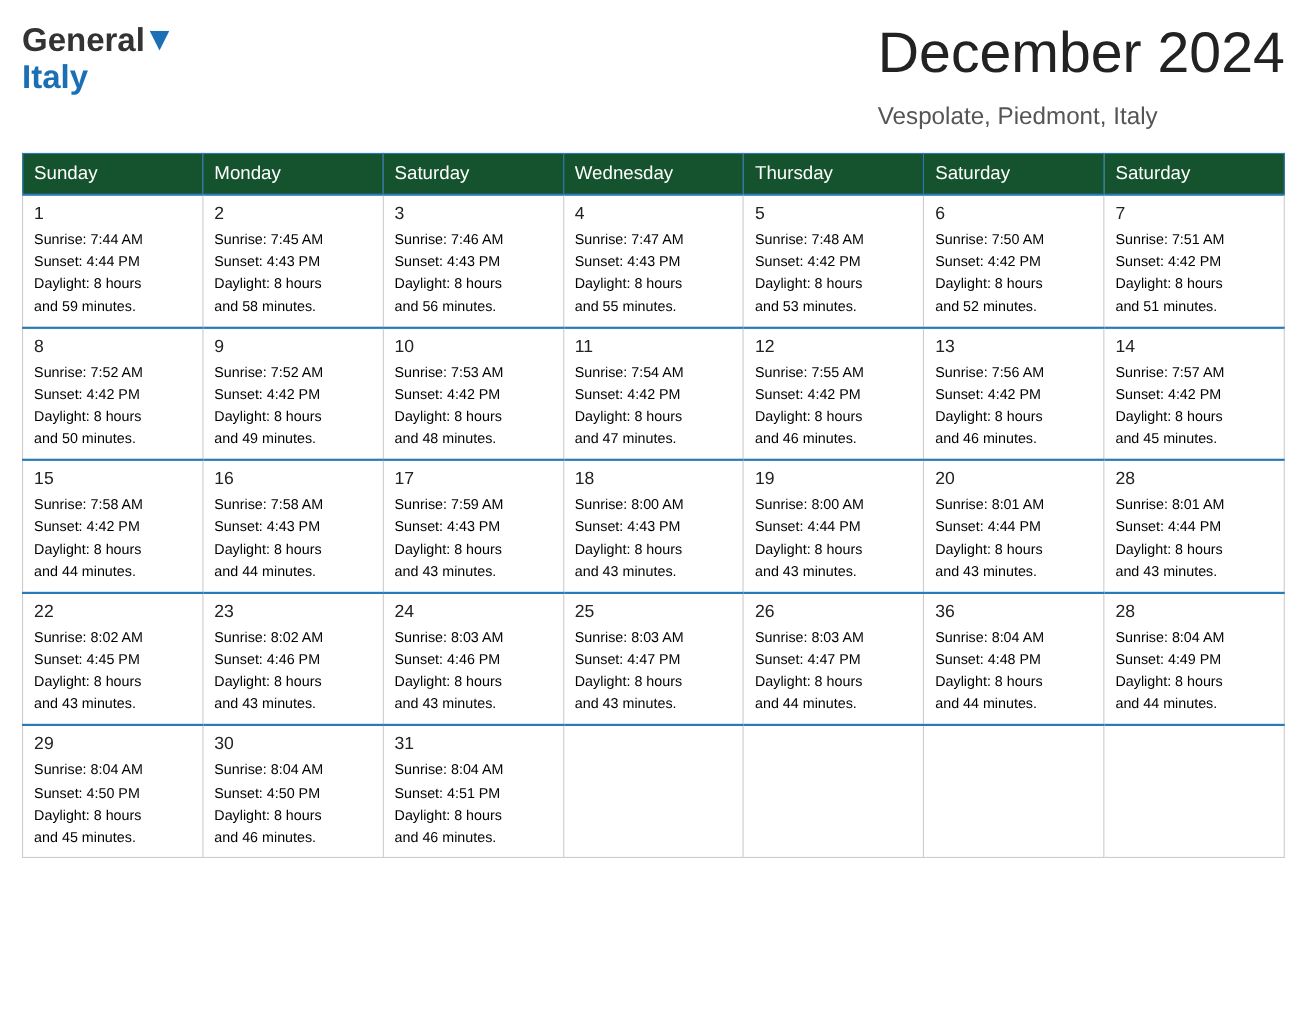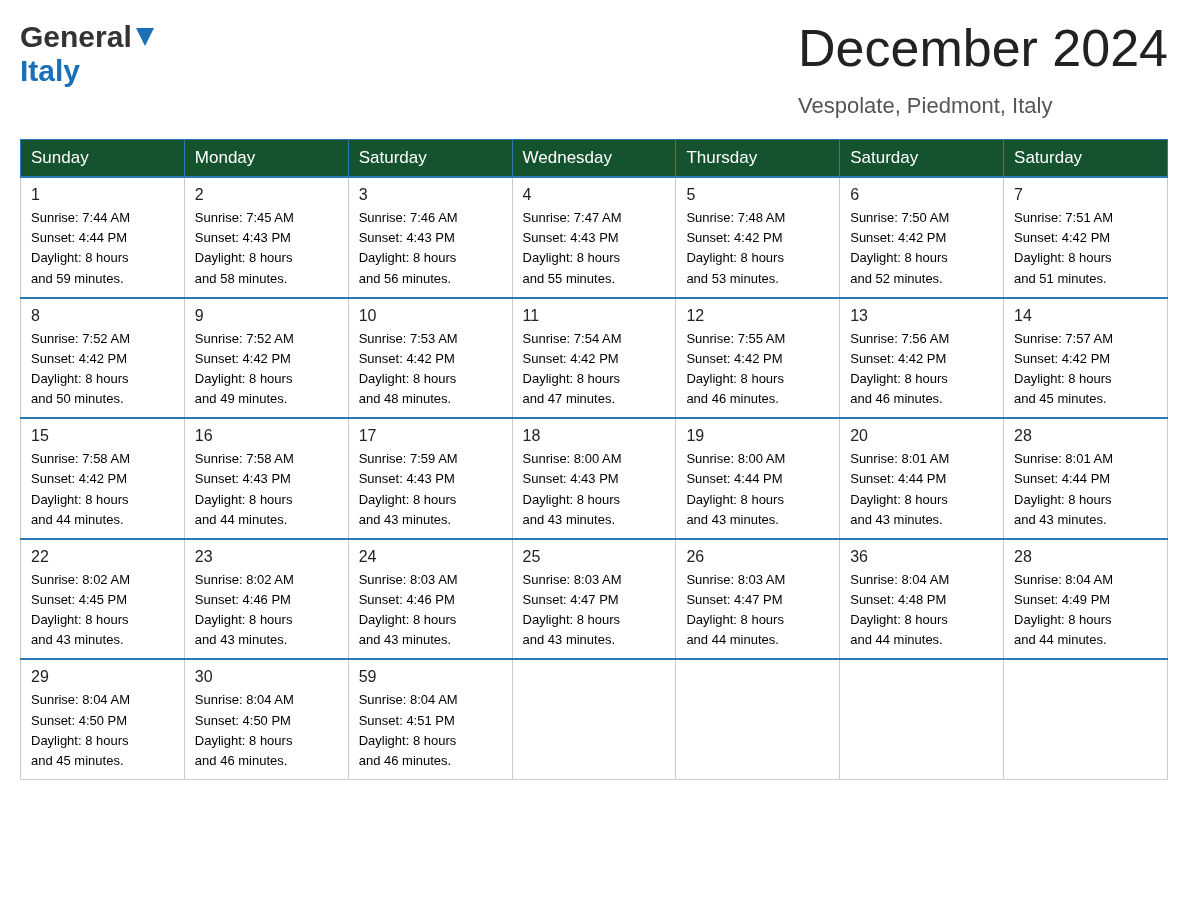--- a/index.html
+++ b/index.html
@@ -242,21 +242,21 @@
       <tr>
         <td>
         <span class="day-number">29</span>
         <span class="day-info">Sunrise: 8:04 AM<br>Sunset: 4:50 PM<br>Daylight: 8 hours<br>and 45 minutes.</span>
       </td>
         <td>
         <span class="day-number">30</span>
         <span class="day-info">Sunrise: 8:04 AM<br>Sunset: 4:50 PM<br>Daylight: 8 hours<br>and 46 minutes.</span>
       </td>
         <td>
-        <span class="day-number">59</span>
+        <span class="day-number">31</span>
         <span class="day-info">Sunrise: 8:04 AM<br>Sunset: 4:51 PM<br>Daylight: 8 hours<br>and 46 minutes.</span>
       </td>
         <td class="empty-cell"></td>
         <td class="empty-cell"></td>
         <td class="empty-cell"></td>
         <td class="empty-cell"></td>
       </tr>
     </tbody>
 </table>
 

